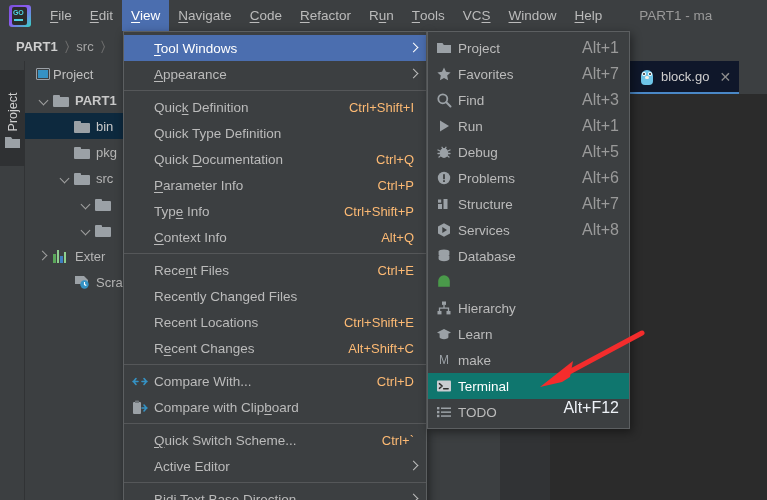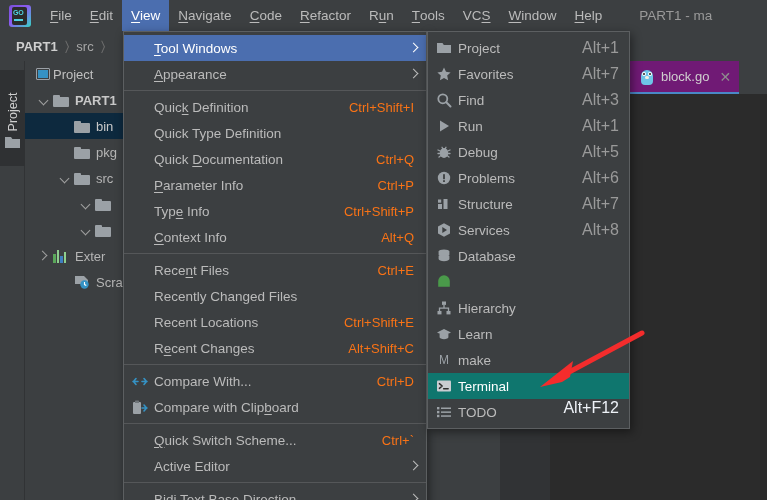--- a/index.html
+++ b/index.html
@@ -122,21 +122,21 @@
     position: absolute; left: 425px; top: 61px; width: 342px; height: 439px;
     background: #2b2b2b;
   }
   .tabstrip {
     position: absolute; left: 0; top: 0; width: 342px; height: 33px;
     background: #3c3f41;
   }
   .etab {
     position: absolute; left: 205px; top: 0; height: 33px;
     display: flex; align-items: center; padding: 0 8px 0 10px;
-    background: #701a75; border-bottom: 2px solid #4a88c7;
+    background: #0f172a; border-bottom: 2px solid #4a88c7;
     font-size: 13px; color: #d0cfcf; white-space: nowrap;
   }
   .gopher { width: 14px; height: 16px; position: relative; margin-right: 7px; flex: none; }
   .gopher .body {
     position: absolute; left: 1px; top: 1px; width: 12px; height: 15px;
     background: #6ec5e8; border-radius: 6px 6px 4px 4px;
   }
   .gopher .eye { position: absolute; top: 3px; width: 4px; height: 4px; background: #fff; border-radius: 50%; }
   .gopher .eye.l { left: 2px; } .gopher .eye.r { left: 8px; }
   .gopher .pup { position: absolute; top: 4.3px; width: 2px; height: 2px; background: #222; border-radius: 50%; }
@@ -169,21 +169,21 @@
     padding: 3px 0;
     z-index: 40;
   }
   .vrow {
     height: 26px; display: flex; align-items: center; position: relative;
     font-size: 13.5px; color: #bbbbbb; padding-left: 30px; padding-right: 12px;
     white-space: nowrap;
   }
   .vrow.sel { background: #4b6eaf; color: #ffffff; align-items: center; }
   .vrow .vlabel { flex: 1; }
-  .vrow .vshort { color: #f97316; font-size: 13px; margin-left: 34px; }
+  .vrow .vshort { color: #fdba74; font-size: 13px; margin-left: 34px; }
   .vrow u { text-decoration: underline; text-underline-offset: 2px; }
   .arrowr {
     position: absolute; right: 9px; top: 9px; width: 7px; height: 7px;
     border-right: 1.7px solid #bdbdbd; border-bottom: 1.7px solid #bdbdbd;
     transform: rotate(-45deg);
   }
   .vrow.sel .arrowr { border-color: #ffffff; }
   .vsep { height: 1px; background: #555759; margin: 3px 0; }
   .vicon { position: absolute; left: 8px; top: 6px; width: 16px; height: 15px; }
 

